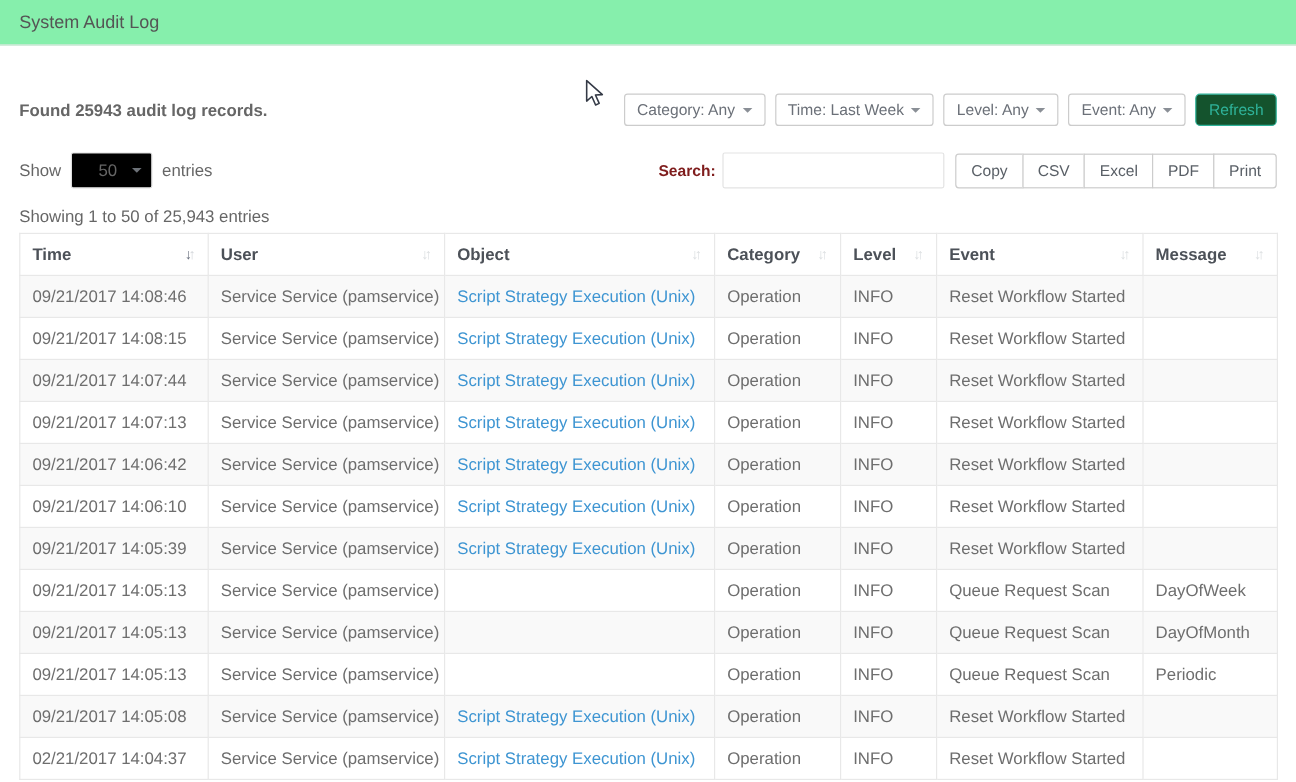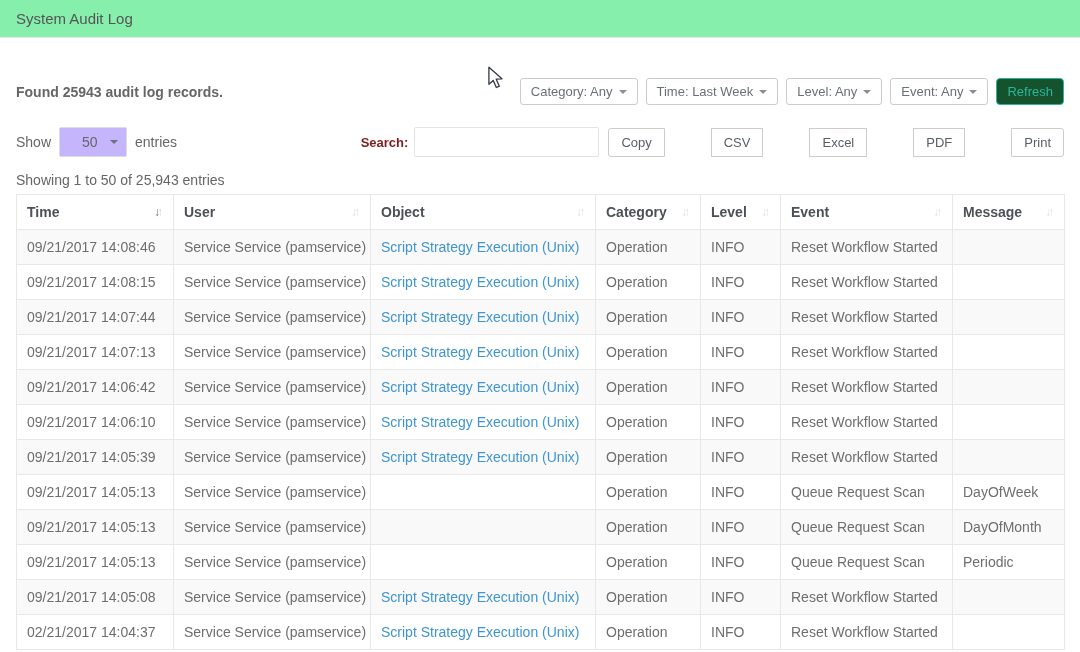--- a/index.html
+++ b/index.html
@@ -72,21 +72,21 @@
     display: flex;
     justify-content: space-between;
     align-items: center;
   }
   .length-menu { display: flex; align-items: center; font-size: 14px; color: #666; }
   .length-select {
     margin: 0 8px;
     width: 68px; height: 30px;
     border: 1px solid #ddd;
     border-radius: 2px;
-    background: #c4b5fd;
+    background: #000000;
     display: inline-flex;
     align-items: center;
     justify-content: space-between;
     padding: 0 8px 0 22px;
     font-size: 14px;
     color: #666;
     cursor: pointer;
   }
   .length-select .caret { border-top-color: #6d7278; margin-left: 4px; }
 
@@ -97,21 +97,21 @@
     border: 1px solid #e3e3e3;
     border-radius: 2px;
     padding: 0 8px;
     font-size: 14px;
     color: #666;
     outline: none;
     font-family: inherit;
     margin-right: 9px;
     background: #fff;
   }
-  .export-group { display: flex; gap: 47px; }
+  .export-group { display: flex; }
   .export-btn {
     background: #fff;
     border: 1px solid #ccc;
     color: #595f66;
     font-size: 13px;
     padding: 6px 12px;
     cursor: pointer;
     margin-left: -1px;
     font-family: inherit;
   }

